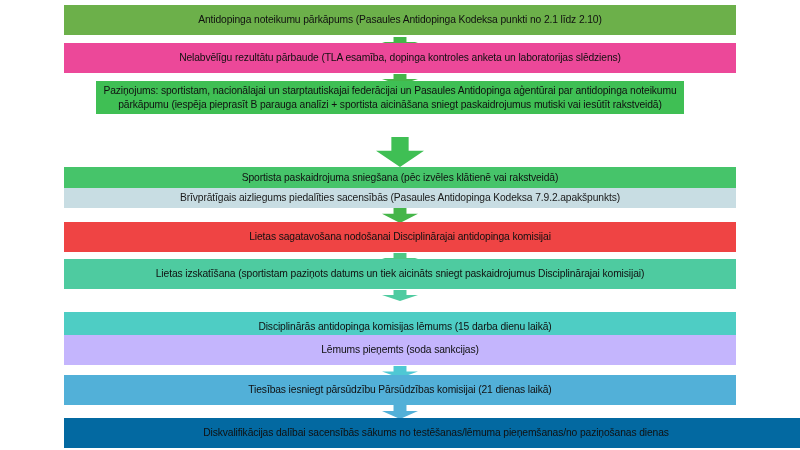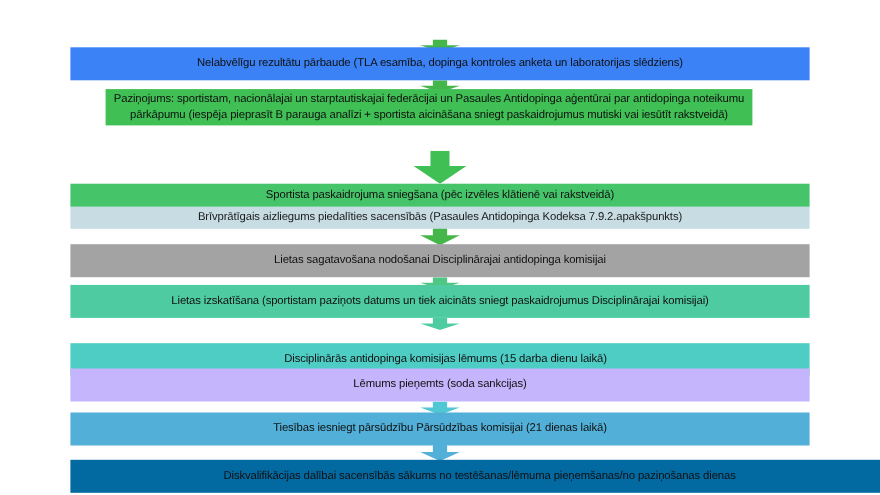--- a/index.html
+++ b/index.html
@@ -71,33 +71,36 @@
       </svg></div>
     <div class="arrow" style="left: 382px; top: 325px; width: 36px; height: 11px;"><svg viewBox="0 0 100 100" preserveAspectRatio="none" width="100%" height="100%">
         <path d="M32,0 L68,0 L68,46 L100,46 L50,100 L0,46 L32,46 Z" fill="#4ecdc4"></path>
       </svg></div>
     <div class="arrow" style="left: 382px; top: 364px; width: 36px; height: 12px;"><svg viewBox="0 0 100 100" preserveAspectRatio="none" width="100%" height="100%">
         <path d="M32,0 L68,0 L68,46 L100,46 L50,100 L0,46 L32,46 Z" fill="#4fc8d4"></path>
       </svg></div>
     <div class="arrow" style="left: 382px; top: 404px; width: 36px; height: 15px;"><svg viewBox="0 0 100 100" preserveAspectRatio="none" width="100%" height="100%">
         <path d="M32,0 L68,0 L68,46 L100,46 L50,100 L0,46 L32,46 Z" fill="#52b0d8"></path>
       </svg></div>
-    <div class="node" style="left: 64px; top: 43px; width: 672px; height: 30px; background: #3b82f6;">
+    <div class="node" style="left: 64px; top: 5px; width: 672px; height: 30px; background: rgb(108, 176, 74);">
+      <span class="node-label">Antidopinga noteikumu pārkāpums (Pasaules Antidopinga Kodeksa punkti no 2.1 līdz 2.10)</span>
+    </div>
+    <div class="node" style="left: 64px; top: 43px; width: 672px; height: 30px; background: #ec4899;">
       <span class="node-label">Nelabvēlīgu rezultātu pārbaude (TLA esamība, dopinga kontroles anketa un laboratorijas slēdziens)</span>
     </div>
     <div class="node" style="left: 64px; top: 81px; width: 588px; height: 33px; background: rgb(63, 191, 84); margin-left: 32px;">
       <span class="node-label">Paziņojums: sportistam, nacionālajai un starptautiskajai federācijai un Pasaules Antidopinga aģentūrai par antidopinga noteikumu pārkāpumu (iespēja pieprasīt B parauga analīzi + sportista aicināšana sniegt paskaidrojumus mutiski vai iesūtīt rakstveidā)</span>
     </div>
     <div class="node" style="left: 64px; top: 167px; width: 672px; height: 21px; background: rgb(70, 196, 106);">
       <span class="node-label">Sportista paskaidrojuma sniegšana (pēc izvēles klātienē vai rakstveidā)</span>
     </div>
     <div class="node sub" style="left: 64px; top: 188px; width: 672px; height: 20px; background: rgb(200, 221, 227);">
       <span class="node-label">Brīvprātīgais aizliegums piedalīties sacensībās (Pasaules Antidopinga Kodeksa 7.9.2.apakšpunkts)</span>
     </div>
-    <div class="node" style="left: 64px; top: 222px; width: 672px; height: 30px; background: #a3a3a3;">
+    <div class="node" style="left: 64px; top: 222px; width: 672px; height: 30px; background: #ef4444;">
       <span class="node-label">Lietas sagatavošana nodošanai Disciplinārajai antidopinga komisijai</span>
     </div>
     <div class="node" style="left: 64px; top: 259px; width: 672px; height: 30px; background: rgb(78, 203, 160); justify-content: flex-end;">
       <span class="node-label">Lietas izskatīšana (sportistam paziņots datums un tiek aicināts sniegt paskaidrojumus Disciplinārajai komisijai)</span>
     </div>
     <div class="node" style="left: 64px; top: 312px; width: 672px; height: 30px; background: rgb(78, 205, 196); padding-left: 16px;">
       <span class="node-label">Disciplinārās antidopinga komisijas lēmums (15 darba dienu laikā)</span>
     </div>
     <div class="node" style="left: 64px; top: 335px; width: 672px; height: 30px; background: #c4b5fd;">
       <span class="node-label">Lēmums pieņemts (soda sankcijas)</span>

